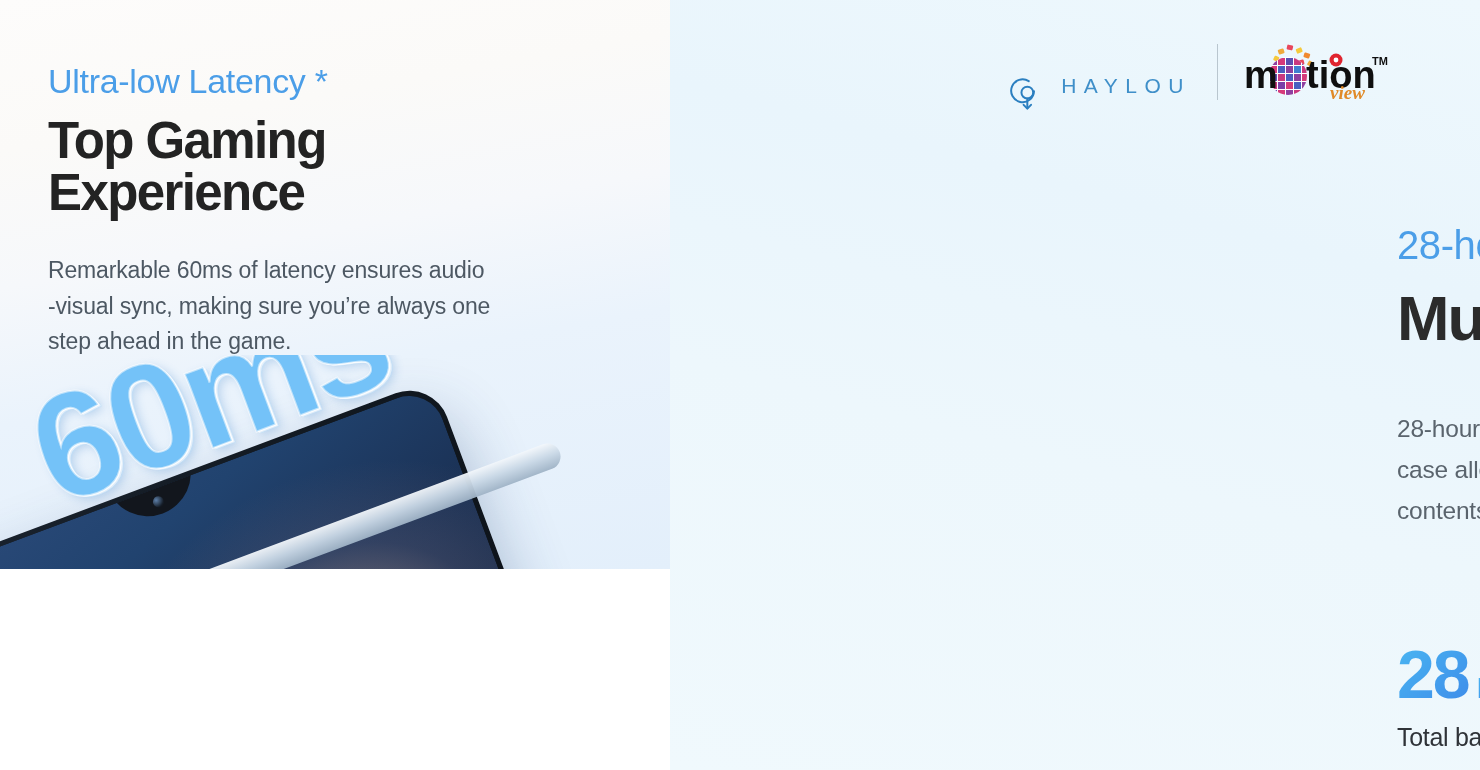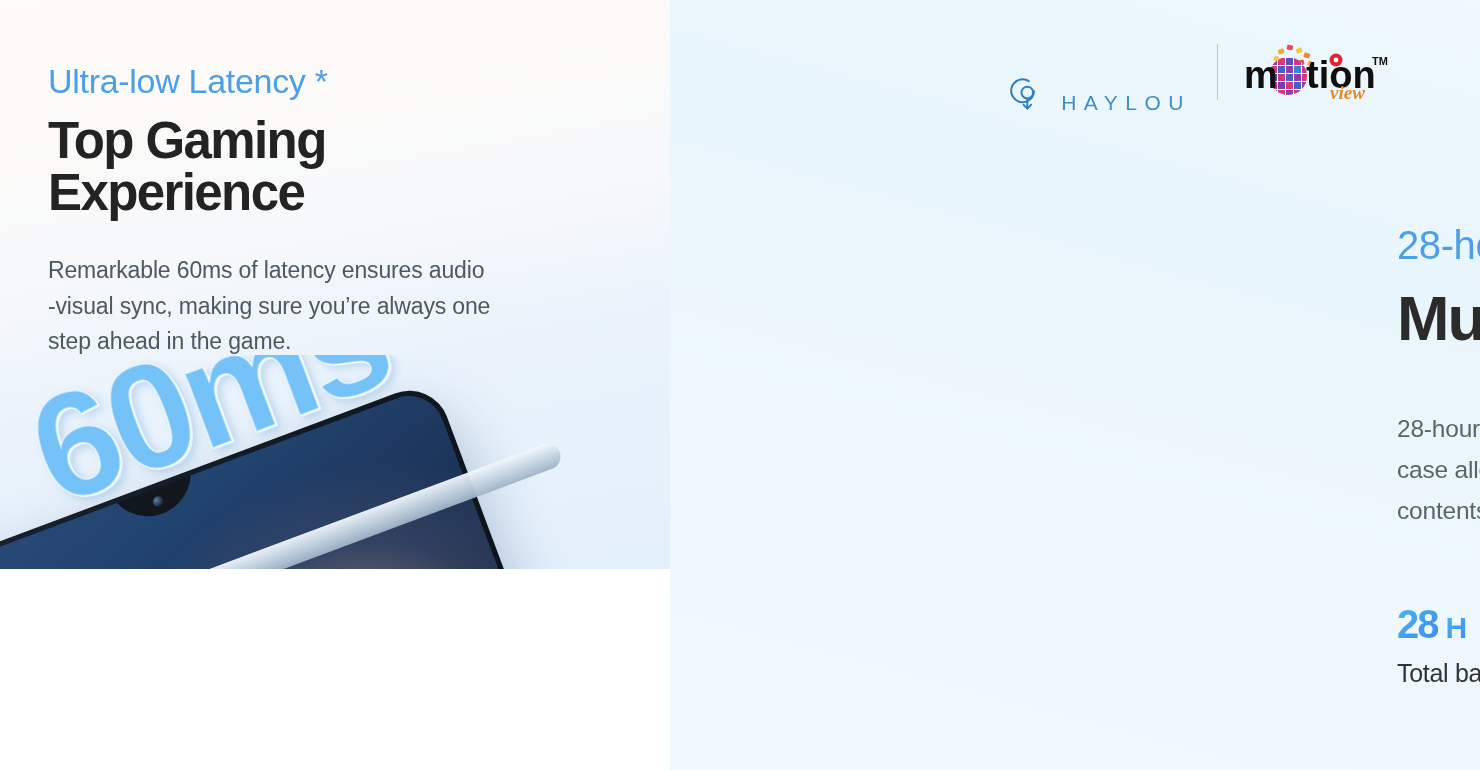--- a/index.html
+++ b/index.html
@@ -123,21 +123,21 @@
     background:
       linear-gradient(195deg, #eef8fd 0%, #e9f5fc 30%, #edf7fc 58%, #f0f9fd 100%);
     overflow:hidden;
   }
 
   
   .logo-bar {
     position:absolute; right:84px; top:30px;
     display:flex; align-items:center; gap:0;
   }
-  .haylou { display:flex; align-items:flex-end; gap:20px; padding-right:26px;margin-top:45px; }
+  .haylou { display:flex; align-items:flex-start; gap:20px; padding-right:26px;margin-top:45px; }
   .haylou-mark { width:34px; height:38px; display:block; }
   .haylou-word {
     font-size:21px; font-weight:400; color:#3f8fc9;
     letter-spacing:7.5px; line-height:1;
   }
   .logo-div { width:1px; height:56px; background:#b9c6cf; }
   .motion { position:relative; padding-left:26px; display:flex; align-items:flex-end; }
   .motion-svg { display:block; }
 
   
@@ -159,24 +159,24 @@
   }
 
   
   .specs { position:absolute; left:727px; top:604px; display:flex; }
   .spec { position:relative; }
   .spec:first-child { width:262px; }
   .spec-value {
     display:flex; align-items:baseline; gap:8px; line-height:1;
   }
   .grad-num {
-    font-size:40px; font-weight:700; letter-spacing:-2px;
+    font-size:68px; font-weight:700; letter-spacing:-2px;
     background:linear-gradient(135deg, #4ab7f2 0%, #3d8be9 100%);
     -webkit-background-clip:text; background-clip:text;
-    -webkit-text-fill-color:transparent; color:#3d8be9;
+    -webkit-text-fill-color:transparent; color:#3d8be9;margin-top:36px;
   }
   .grad-unit {
     font-size:30px; font-weight:700; letter-spacing:-0.5px;
     background:linear-gradient(135deg, #4ab7f2 0%, #3d8be9 100%);
     -webkit-background-clip:text; background-clip:text;
     -webkit-text-fill-color:transparent; color:#3d8be9;
   }
   .spec-label {
     margin-top:17px; font-size:25px; font-weight:400;
     color:#2f3338; letter-spacing:-0.3px; line-height:1;

